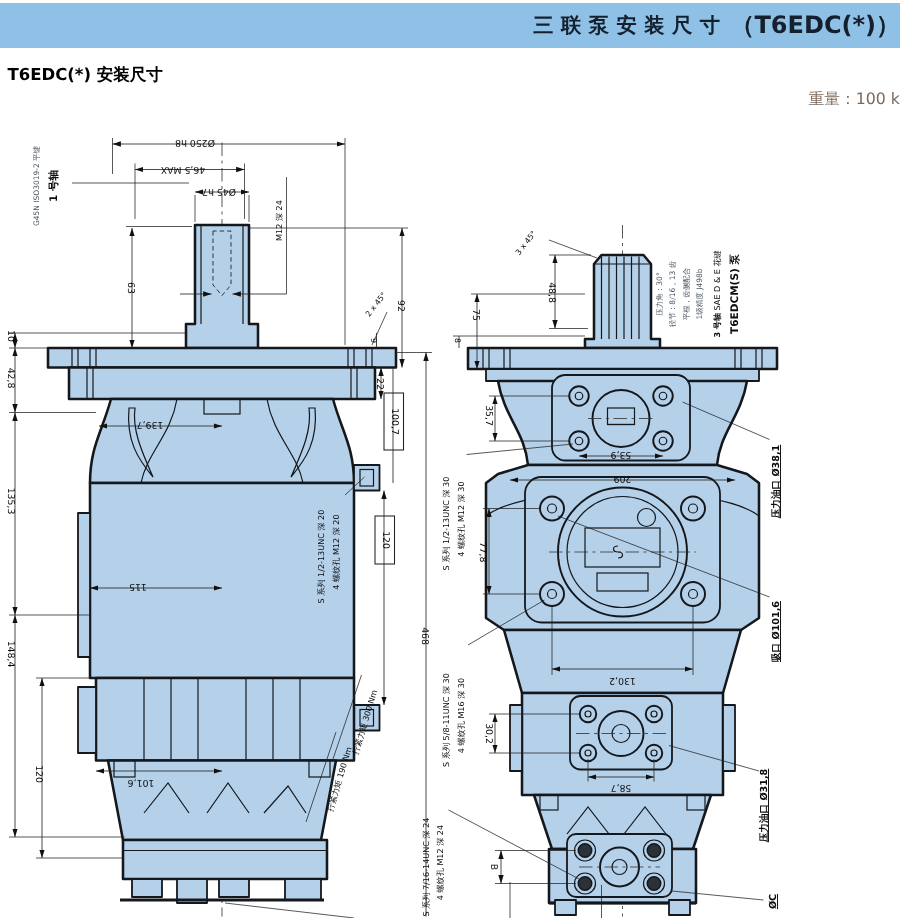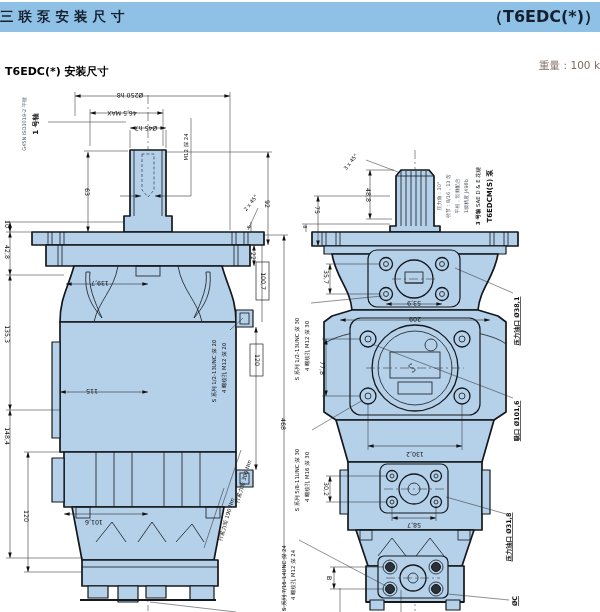--- a/index.html
+++ b/index.html
@@ -1,24 +1,24 @@
 <!DOCTYPE html>
 <html style="--header-bg: #8fc0e6; --drawing-fill: #b5d1ea; --weight-color: #7d6a5c;"><head>
 <meta charset="utf-8">
 <style>
   :root{ --header-bg:#8fc0e6; --drawing-fill:#b5d1ea; --weight-color:#7d6a5c; }
   *{box-sizing:border-box}
   html,body{margin:0;padding:0}
   body{width:600px;height:612px;overflow:hidden;background:#fff;position:relative;
        font-family:"DejaVu Sans","Liberation Sans",sans-serif}
   .hdr{position:absolute;top:2px;left:0;width:600px;height:30px;background:var(--header-bg,#8fc0e6);
-       display:flex;align-items:center;justify-content:space-between;color:#15202e}
+       display:flex;align-items:center;justify-content:flex-end;color:#15202e}
   .hdr-cn{font-weight:700;font-size:13.5px;letter-spacing:5px}
   .hdr-sfx{font-weight:600;font-size:16px;margin-left:2px}
-  .sub-left{position:absolute;top:64px;left:5px;font-weight:700;font-size:11px;color:#000}
+  .sub-left{position:absolute;top:42px;left:5px;font-weight:700;font-size:11px;color:#000}
   .sub-right{position:absolute;top:59px;left:539px;font-size:10.5px;color:var(--weight-color,#7d6a5c);white-space:nowrap}
   svg{position:absolute;top:0;left:0}
   
   .body{fill:var(--drawing-fill,#b5d1ea);stroke:#14181c;stroke-width:1.7;stroke-linejoin:round}
   .body2{fill:var(--drawing-fill,#b5d1ea);stroke:#14181c;stroke-width:1.2;stroke-linejoin:round}
   .det{fill:none;stroke:#14181c;stroke-width:0.8}
   .bolt{fill:var(--drawing-fill,#b5d1ea);stroke:#14181c;stroke-width:1.3}
   .boltd{fill:#2a3138;stroke:#14181c;stroke-width:1}
   .diml{fill:none;stroke:#222;stroke-width:0.55}
   .ext{fill:none;stroke:#222;stroke-width:0.5}

